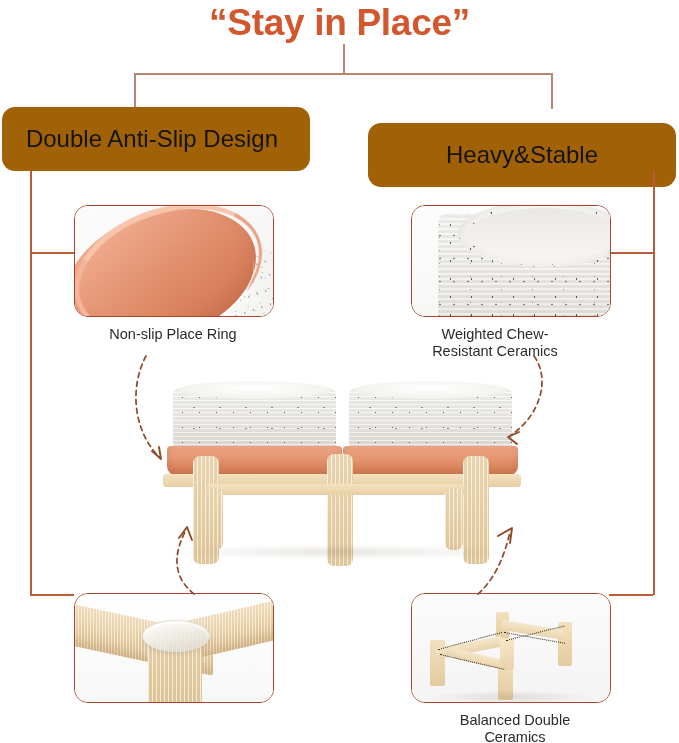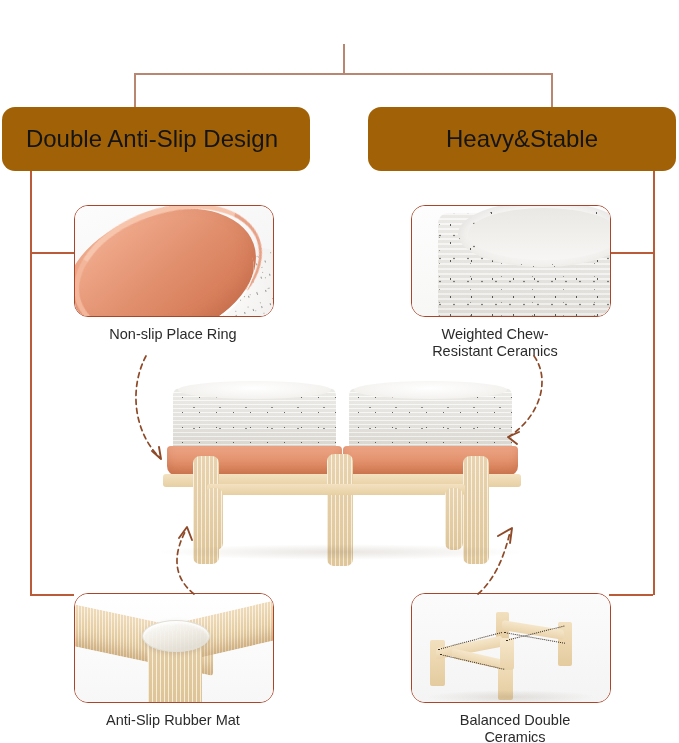--- a/index.html
+++ b/index.html
@@ -53,21 +53,21 @@
     background: #a16207;
     border-radius: 13px;
     display: flex;
     align-items: center;
     justify-content: center;
     color: #141414;
     font-size: 24px;
     font-weight: normal;
   }
   .headbox.left  { left: 2px;   top: 107px; width: 308px; height: 64px; }
-  .headbox.right { left: 368px; top: 107px; width: 308px; height: 64px; }
+  .headbox.right { left: 368px; top: 123px; width: 308px; height: 64px; }
   .headbox.left .htxt { padding-right: 8px; }
 
   
   .frame {
     position: absolute;
     border: 1.6px solid #a9462a;
     border-radius: 14px;
     overflow: hidden;
     background: #fbfbfb;
   }
@@ -311,20 +311,21 @@
     position: absolute;
     border-radius: 50%;
     background: radial-gradient(ellipse at 50% 50%, rgba(120,100,75,.16) 0%, rgba(120,100,75,0) 70%);
   }
 </style>
 </head>
 <body>
 
 <div id="page">
 
+  <div class="title">“Stay in Place”</div>
 
   <div class="line vline" style="left:343px; top:44px; height:31px;"></div>
   <div class="line hline" style="left:134px; top:73px; width:419px;"></div>
   <div class="line vline" style="left:134px; top:73px; height:36px;"></div>
   <div class="line vline" style="left:551px; top:73px; height:36px;"></div>
 
   <div class="headbox left">
     <span class="htxt">Double Anti-Slip Design</span>
   </div>
   <div class="headbox right">
@@ -373,21 +374,20 @@
 
   <div class="frame" style="left:74px; top:593px; width:198px; height:108px;">
     <div class="scene">
       <div class="pad-bg"></div>
       <div class="bamboo grain beam-l"></div>
       <div class="bamboo grain beam-r"></div>
       <div class="bamboo leg-post"></div>
       <div class="rubber-pad"></div>
     </div>
   </div>
-  <div class="cap" style="left:60px; top:712px; width:226px;">Anti-Slip Rubber Mat</div>
 
   <div class="frame" style="left:411px; top:593px; width:198px; height:108px;">
     <div class="scene">
       <div class="struct-bg"></div>
       <div class="st-leg" style="left:18px; top:46px; width:15px; height:46px;"></div>
       <div class="st-leg" style="left:146px; top:28px; width:14px; height:44px;"></div>
       <div class="st-leg" style="left:86px; top:66px; width:15px; height:40px;"></div>
       <div class="st-leg" style="left:84px; top:18px; width:13px; height:30px;"></div>
       <div class="st-rail" style="left:24px; top:48px; width:66px; height:11px; transform:skewY(-11deg); border-radius:3px;"></div>
       <div class="st-rail" style="left:90px; top:31px; width:62px; height:10px; transform:skewY(9deg); border-radius:3px;"></div>

